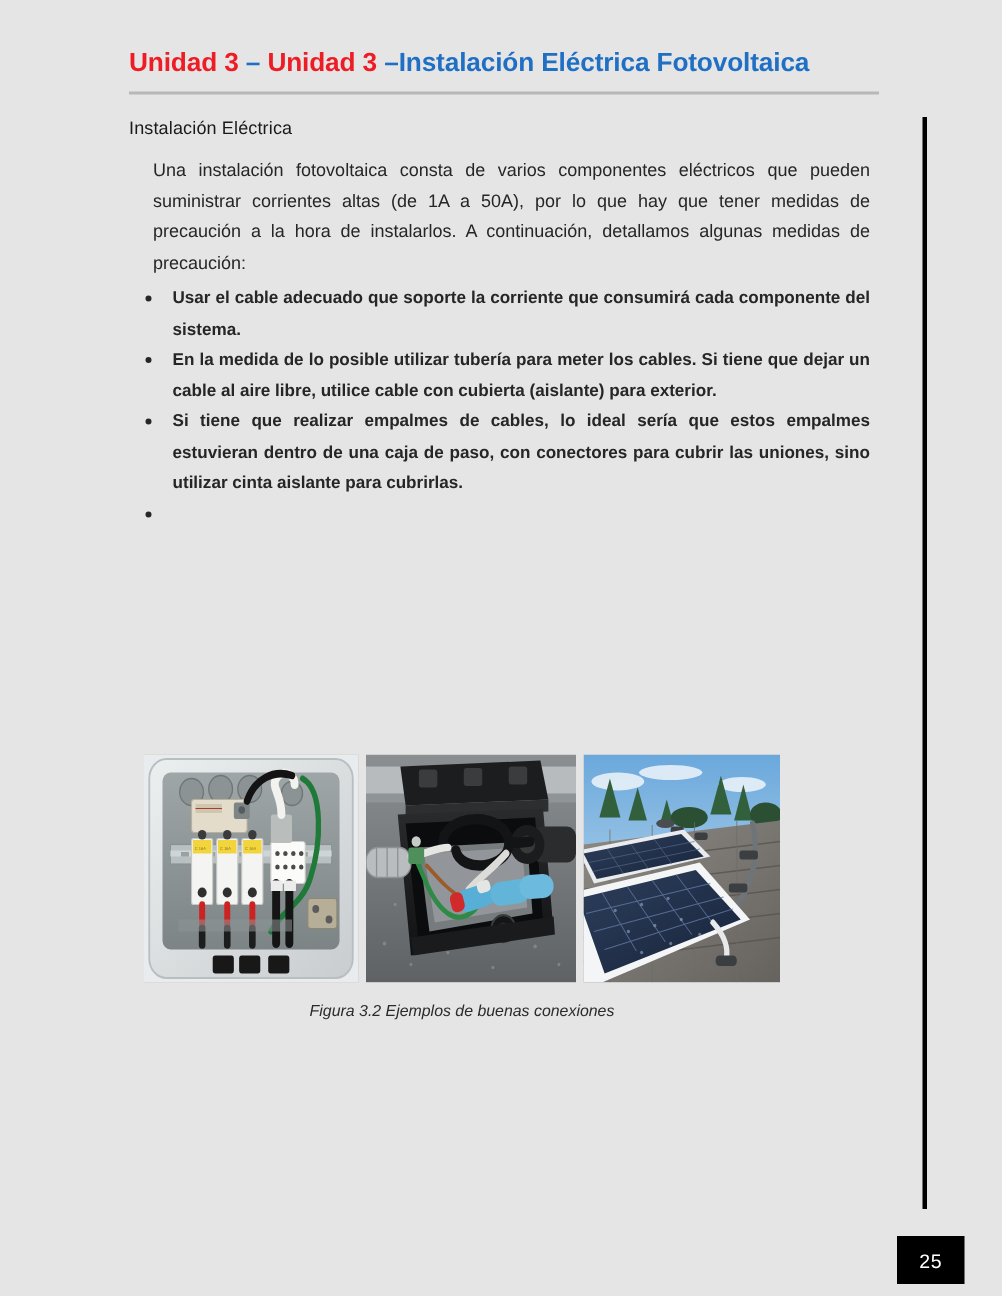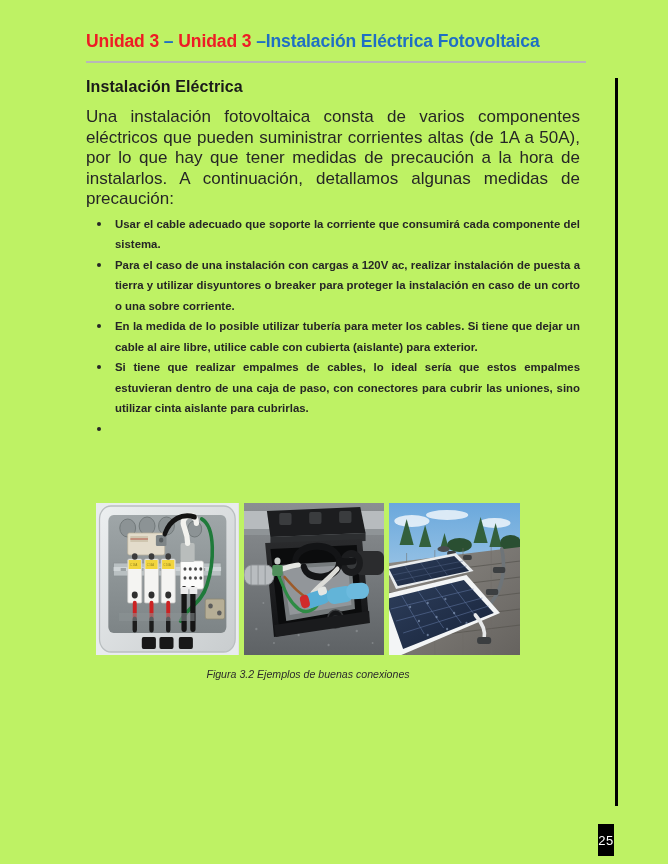--- a/index.html
+++ b/index.html
@@ -12,21 +12,21 @@
     height: 864px;
     position: relative;
     font-family: "Liberation Sans", sans-serif;
     color: #1a1a1a;
     overflow: hidden;
   }
 
   .page {
     position: absolute;
     inset: 0;
-    background: #bef264;
+    background: #e5e5e5;
   }
 
   
   .right-rule {
     position: absolute;
     left: 615px;
     top: 78px;
     width: 3px;
     height: 728px;
     background: #000000;
@@ -59,33 +59,33 @@
 
   
   .content {
     position: absolute;
     left: 86px;
     top: 78px;
     width: 494px;
   }
 
   .section-title {
-    font-size: 16px;
-    font-weight: bold;
+    font-size: 12px;
+    font-weight: normal;
     color: #1a1a1a;
     margin: 0 0 11px 0;
     letter-spacing: 0.1px;
   }
 
   .para {
-    font-size: 17px;
+    font-size: 12px;
     line-height: 20.5px;
     text-align: justify;
     color: #262626;
-    margin: 0 0 2px 0;
+    margin: 0 0 2px 16px;
   }
 
   .bullets {
     list-style: none;
     margin: 4px 0 0 0;
     padding: 0;
     font-weight: bold;
   }
   .bullets li {
     position: relative;
@@ -136,21 +136,21 @@
     font-size: 10.6px;
     font-style: italic;
     color: #2b2b2b;
   }
 
   
   .page-number-box {
     position: absolute;
     left: 598px;
     top: 824px;
-    width: 16px;
+    width: 45px;
     height: 32px;
     background: #000000;
     color: #ffffff;
     font-size: 13px;
     display: flex;
     align-items: center;
     justify-content: center;
     letter-spacing: 0.5px;
   }
 </style>
@@ -169,24 +169,20 @@
   <div class="content">
 
     <h2 class="section-title">Instalación Eléctrica</h2>
 
     <p class="para">Una instalación fotovoltaica consta de varios componentes eléctricos que pueden suministrar corrientes altas (de 1A a 50A), por lo que hay que tener medidas de precaución a la hora de instalarlos. A continuación, detallamos algunas medidas de precaución:</p>
 
     <ul class="bullets">
       <li>
         <span class="bullet-dot"></span>
         <span>Usar el cable adecuado que soporte la corriente que consumirá cada componente del sistema.</span>
-      </li>
-      <li>
-        <span class="bullet-dot"></span>
-        <span>Para el caso de una instalación con cargas a 120V ac, realizar instalación de puesta a tierra y utilizar disyuntores o breaker para proteger la instalación en caso de un corto o una sobre corriente.</span>
       </li>
       <li>
         <span class="bullet-dot"></span>
         <span>En la medida de lo posible utilizar tubería para meter los cables. Si tiene que dejar un cable al aire libre, utilice cable con cubierta (aislante) para exterior.</span>
       </li>
       <li>
         <span class="bullet-dot"></span>
         <span>Si tiene que realizar empalmes de cables, lo ideal sería que estos empalmes estuvieran dentro de una caja de paso, con conectores para cubrir las uniones, sino utilizar cinta aislante para cubrirlas.</span>
       </li>
       <li>

